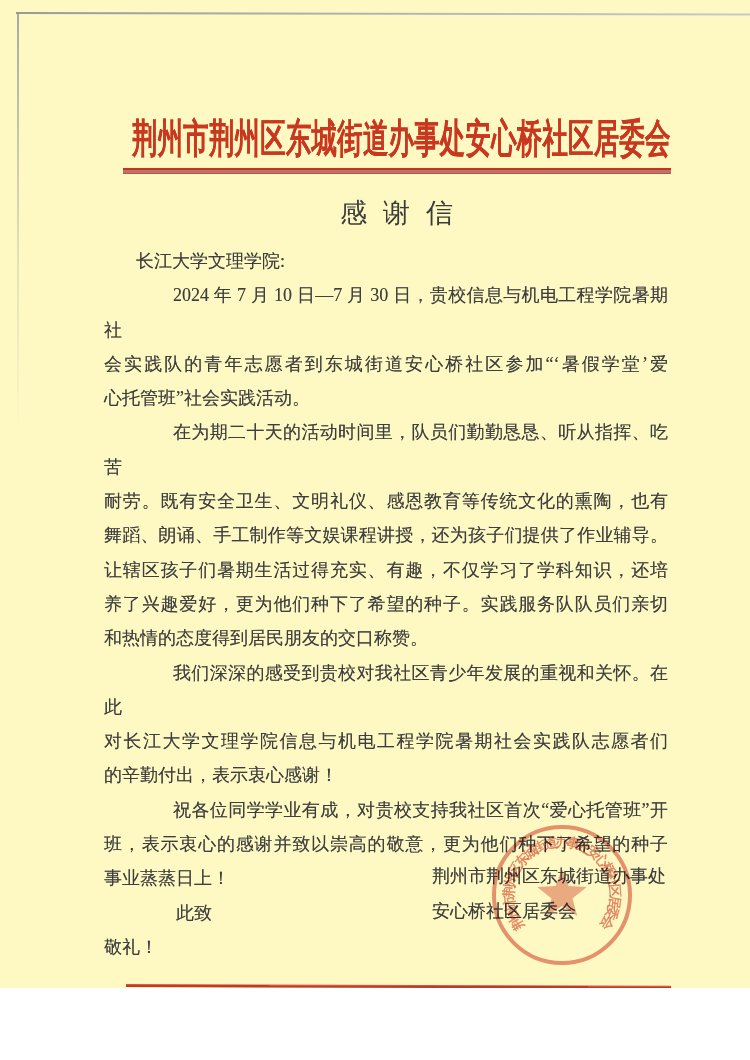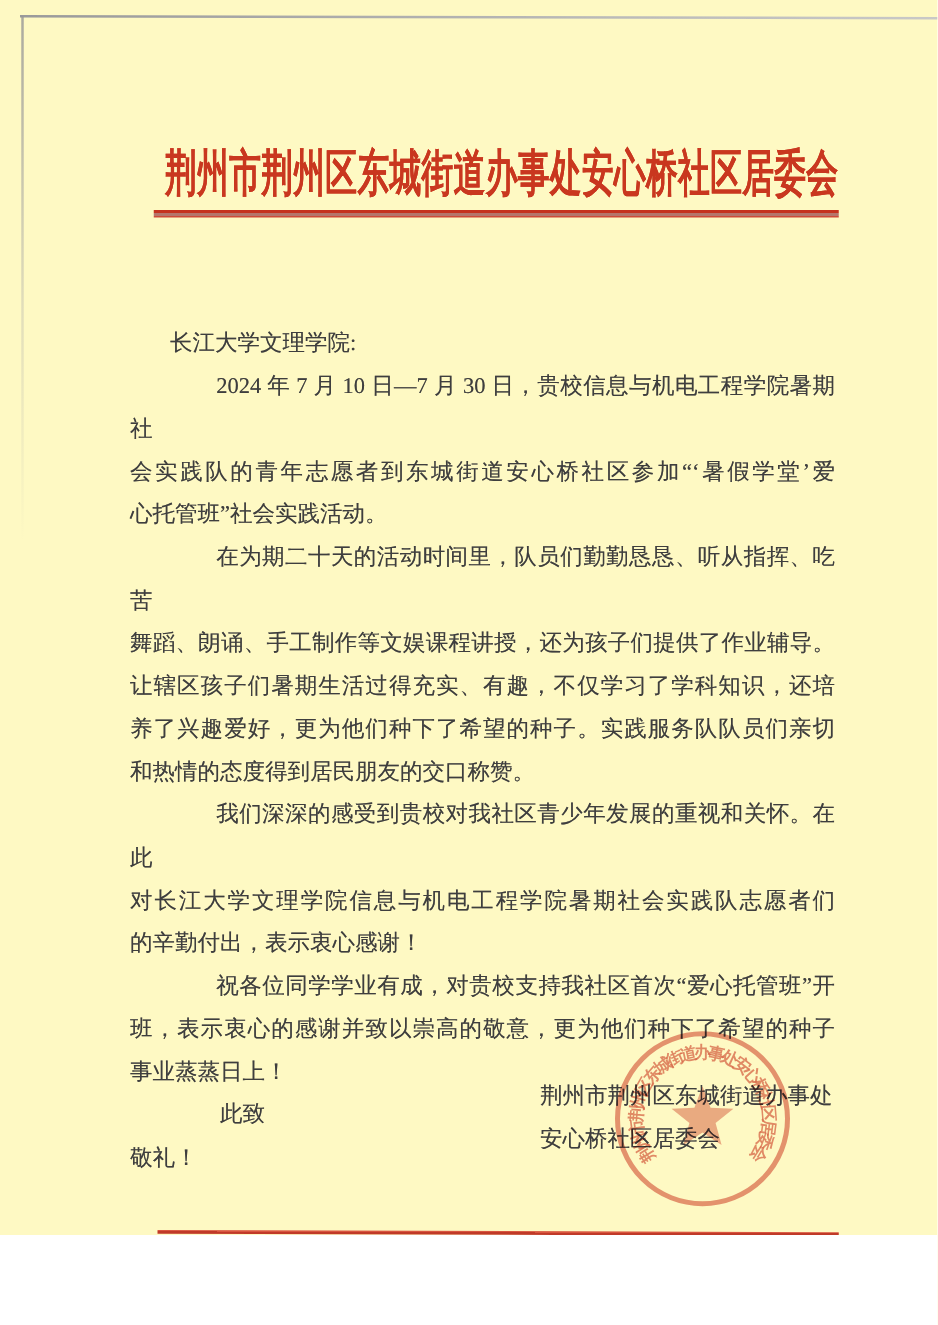--- a/index.html
+++ b/index.html
@@ -61,21 +61,20 @@
   }
   
   .letter-body {
     position: absolute;
     left: 104px; top: 244px;
     width: 564px;
     font-size: 18px;
     line-height: 34.3px;
     color: #3e3e3e;
     text-shadow: 0 0 0.5px rgba(62,62,62,.55);
-    margin-top: 13px;
   }
   .line { min-height: 34.3px; white-space: nowrap; }
   .j { white-space: normal; text-align: justify; text-align-last: justify; }
   .jl { white-space: normal; text-align: justify; text-align-last: left; }
   .salutation { padding-left: 32px; }
   .indent { text-indent: 69px; }
   .cizhi { padding-left: 72px; }
   
   .signature {
     position: absolute;
@@ -109,27 +108,29 @@
 
 <div class="page">
 
   <div class="scan-top-edge"></div>
   <div class="scan-left-edge"></div>
 
   <div class="letterhead">荆州市荆州区东城街道办事处安心桥社区居委会</div>
 
   <div class="letterhead-rule"></div>
 
+  <h1 class="letter-title">感谢信</h1>
 
   <div class="letter-body">
     <div class="line salutation">长江大学文理学院:</div>
     <div class="line j indent">2024 年 7 月 10 日—7 月 30 日，贵校信息与机电工程学院暑期社</div>
     <div class="line j">会实践队的青年志愿者到东城街道安心桥社区参加“‘暑假学堂’爱</div>
     <div class="line jl">心托管班”社会实践活动。</div>
     <div class="line j indent">在为期二十天的活动时间里，队员们勤勤恳恳、听从指挥、吃苦</div>
+    <div class="line j">耐劳。既有安全卫生、文明礼仪、感恩教育等传统文化的熏陶，也有</div>
     <div class="line j">舞蹈、朗诵、手工制作等文娱课程讲授，还为孩子们提供了作业辅导。</div>
     <div class="line j">让辖区孩子们暑期生活过得充实、有趣，不仅学习了学科知识，还培</div>
     <div class="line j">养了兴趣爱好，更为他们种下了希望的种子。实践服务队队员们亲切</div>
     <div class="line jl">和热情的态度得到居民朋友的交口称赞。</div>
     <div class="line j indent">我们深深的感受到贵校对我社区青少年发展的重视和关怀。在此</div>
     <div class="line j">对长江大学文理学院信息与机电工程学院暑期社会实践队志愿者们</div>
     <div class="line jl">的辛勤付出，表示衷心感谢！</div>
     <div class="line j indent">祝各位同学学业有成，对贵校支持我社区首次“爱心托管班”开</div>
     <div class="line j">班，表示衷心的感谢并致以崇高的敬意，更为他们种下了希望的种子</div>
     <div class="line jl">事业蒸蒸日上！</div>

